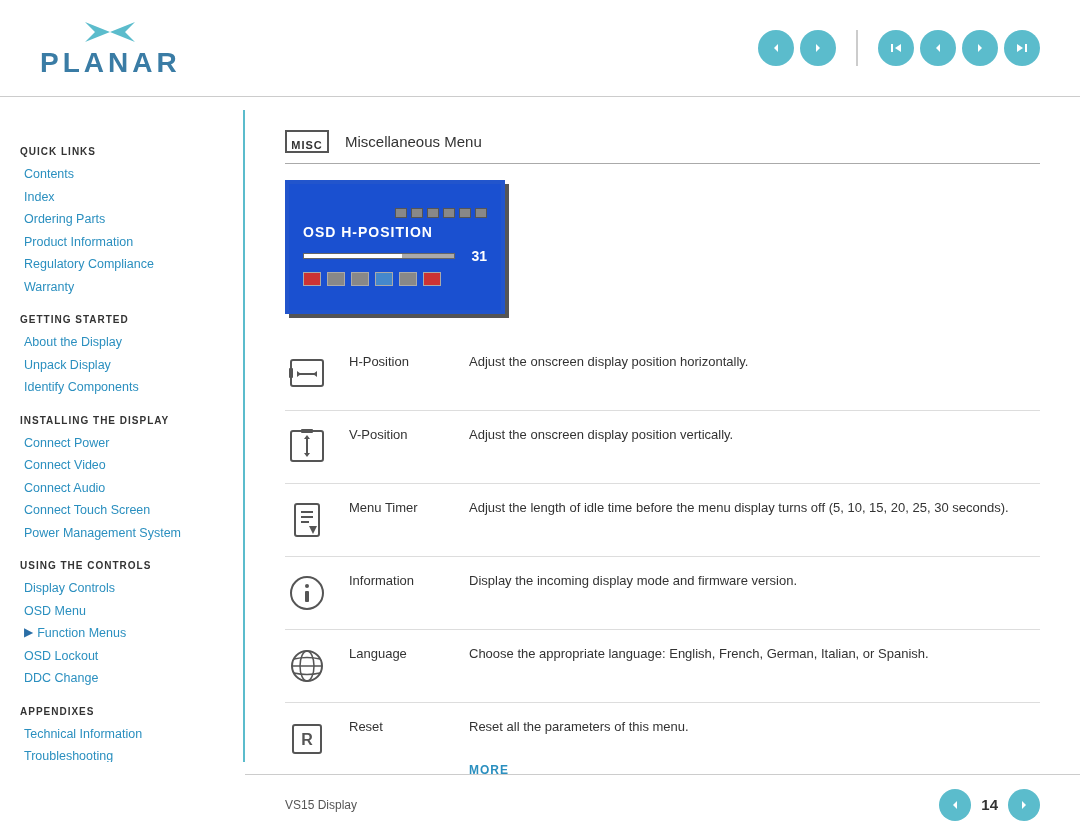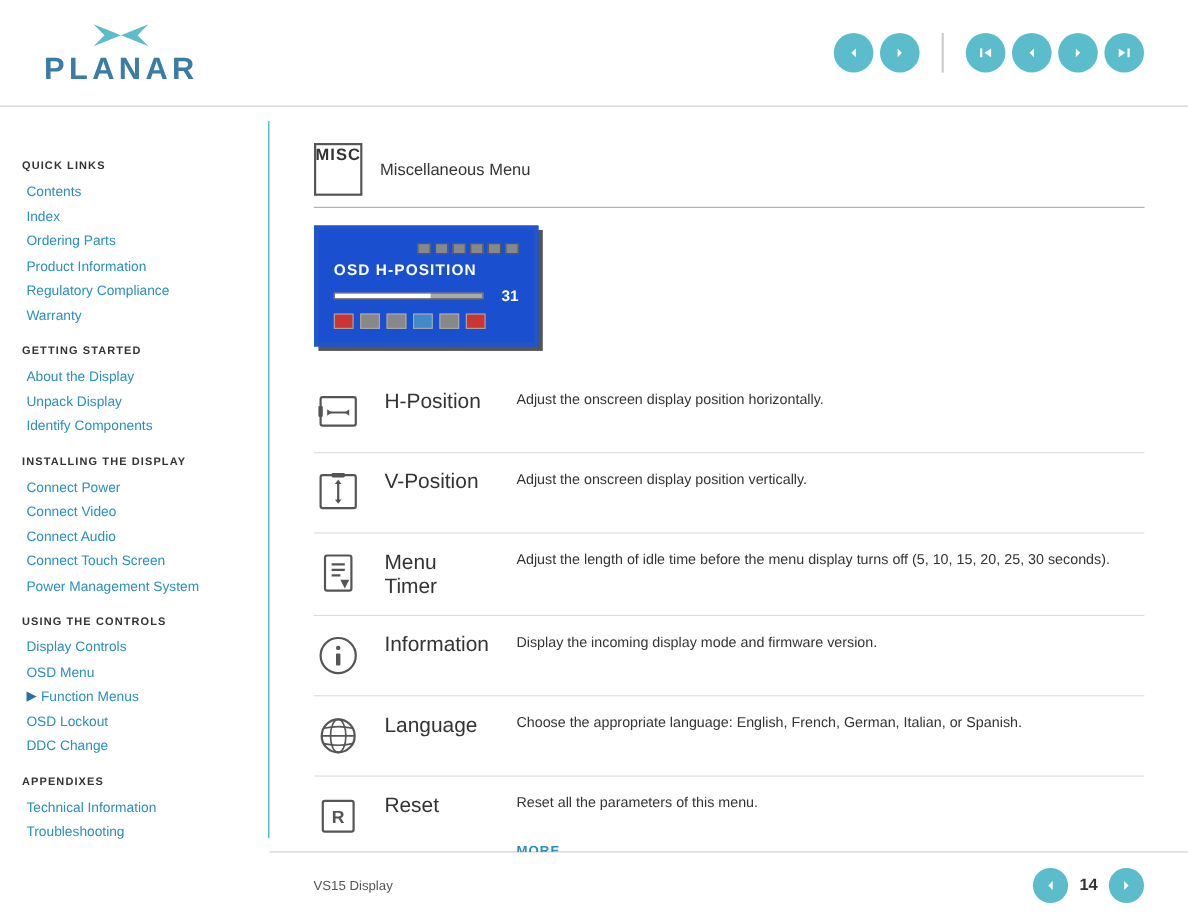--- a/index.html
+++ b/index.html
@@ -135,48 +135,48 @@
       display: flex;
       align-items: center;
       gap: 16px;
       border-bottom: 1px solid #aaa;
       padding-bottom: 10px;
       margin-bottom: 16px;
     }
 
     .misc-icon {
       width: 44px;
-      height: 48px;
+      height: 23px;
       border: 2px solid #555;
       display: flex;
-      align-items: flex-start;
+      align-items: flex-end;
       justify-content: center;
-      font-size: 15px;
+      font-size: 11px;
       font-weight: bold;
       color: #333;
       letter-spacing: 1px;
     }
 
     .content-title {
       font-size: 15px;
       color: #333;
     }
 
     
     .osd-image-container {
       margin: 16px 0 24px 0;
       width: 220px;
     }
 
     .osd-screen {
       background: #1a50d0;
       border: 4px solid #2255cc;
-      padding: 12px 14px;
+      padding: 24px 14px;
       position: relative;
-      width: 204px;
+      width: 220px;
       box-shadow: 4px 4px 0 #555;
     }
 
     .osd-top-icons {
       display: flex;
       justify-content: flex-end;
       gap: 4px;
       margin-bottom: 6px;
     }
 
@@ -258,21 +258,21 @@
       height: 44px;
       flex-shrink: 0;
       display: flex;
       align-items: center;
       justify-content: center;
     }
 
     .feature-name {
       width: 100px;
       flex-shrink: 0;
-      font-size: 19px;
+      font-size: 13px;
       color: #333;
       padding-top: 2px;
     }
 
     .feature-desc {
       flex: 1;
       font-size: 13px;
       color: #333;
       line-height: 1.5;
     }

